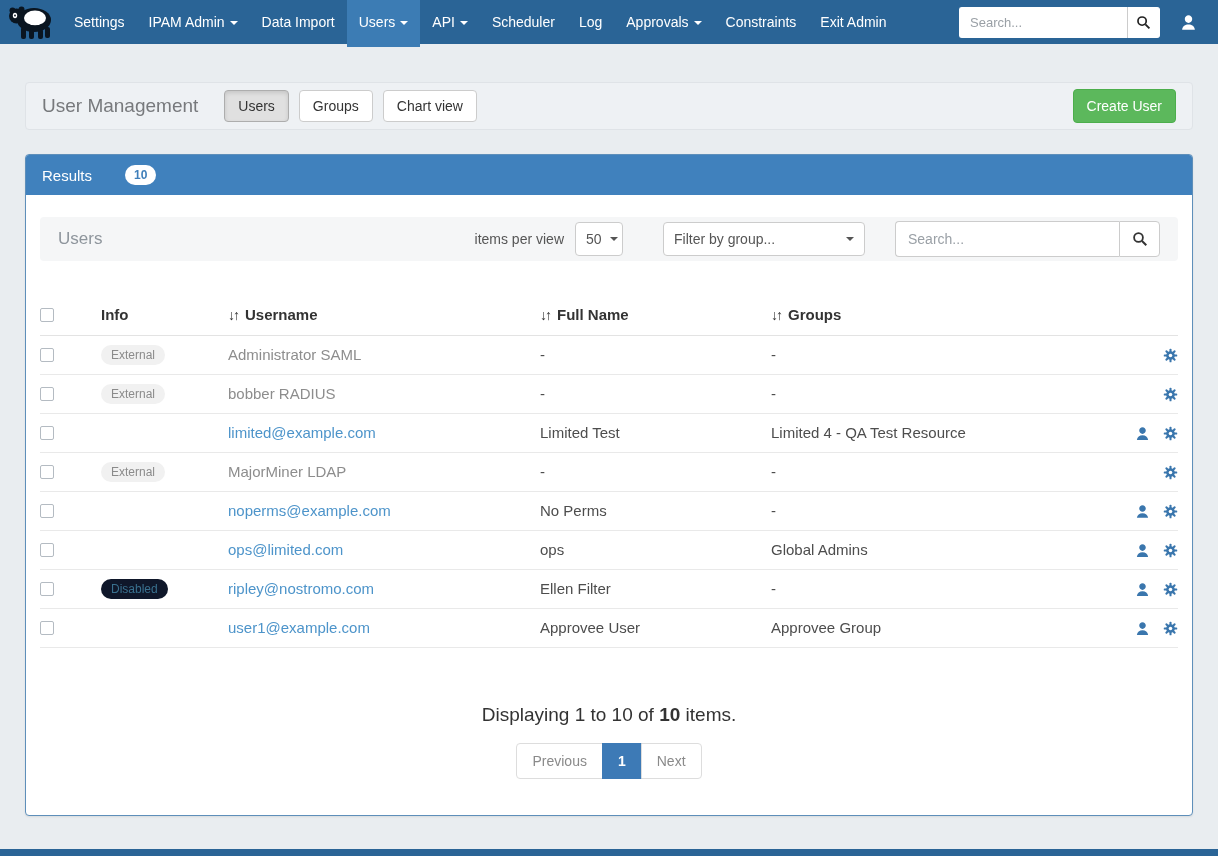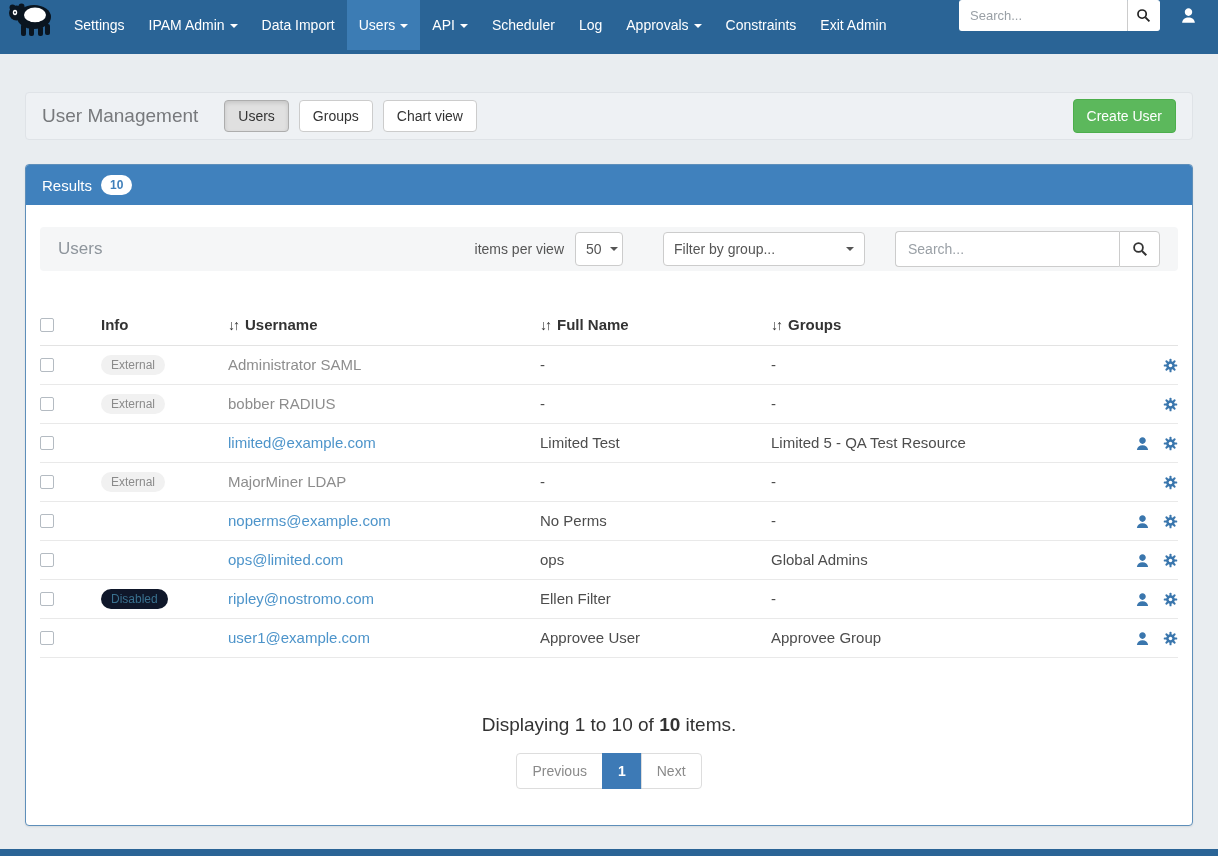--- a/index.html
+++ b/index.html
@@ -6,21 +6,21 @@
   html,body { margin:0; padding:0; }
   body {
     width:1218px; height:856px; position:relative; overflow:hidden;
     background:#e9edf0;
     font-family:"Liberation Sans","DejaVu Sans",sans-serif;
     -webkit-font-smoothing:antialiased;
   }
 
   
   .navbar {
-    height:54px; background:#2a6496; display:flex; align-items:flex-start;
+    height:44px; background:#2a6496; display:flex; align-items:center;
     color:#fff; position:relative;
   }
   .navbar .logo { width:62px; display:flex; align-items:center; justify-content:center; }
   .nav-menu { list-style:none; margin:0; padding:0; display:flex; }
   .nav-menu li {
     padding:0 12px; line-height:50px; font-size:14px; color:#fff; cursor:pointer;
     white-space:nowrap;
   }
   .nav-menu li.active { background:#3c7cb4; }
   .caret-down {
@@ -63,21 +63,21 @@
     font-size:14px; padding:8px 13px; border-radius:4px; cursor:pointer;
   }
 
   
   .panel {
     margin:24px 25px 0; background:#fff; border:1px solid #5e8fba; border-radius:4px;
     box-shadow:0 1px 2px rgba(0,0,0,.08);
   }
   .panel-heading {
     height:40px; background:#4081bd; color:#fff; border-radius:3px 3px 0 0;
-    display:flex; align-items:center; padding:0 16px; font-size:15px;
+    display:flex; align-items:center; padding:0 16px; font-size:15px;gap:24px;
   }
   .count-badge {
     margin-left:9px; background:#fff; color:#3f7fba; border-radius:11px;
     font-size:12px; font-weight:bold; padding:3px 9px;
   }
   .panel-body { padding:14px 14px 36px; }
 
   
   .toolbar {
     margin-top:8px; height:44px; background:#f5f6f7; border-radius:4px;
@@ -323,21 +323,21 @@
       </span>
     </td>
   </tr>
           <tr>
     <td class="chk-col">
               <input type="checkbox" style="">
             </td>
     <td></td>
     <td><span class="uname link">limited@example.com</span></td>
     <td class="fullname">Limited Test</td>
-    <td class="groups">Limited 5 - QA Test Resource</td>
+    <td class="groups">Limited 4 - QA Test Resource</td>
     <td class="actions">
       <span class="icon-btn">
         <svg width="15" height="15" viewBox="0 0 16 16">
           <path fill="#3a76ad" d="M8 8.4c1.95 0 3.5-1.65 3.5-3.6S9.95 1.2 8 1.2 4.5 2.85 4.5 4.8 6.05 8.4 8 8.4zm0 1.5c-3.1 0-5.7 1.8-6 4.9h12c-.3-3.1-2.9-4.9-6-4.9z"></path>
         </svg>
       </span>
       <span class="icon-btn">
         <svg width="15" height="15" viewBox="0 0 16 16">
           <g fill="#3a76ad">
             <rect x="6.9" y="0.8" width="2.2" height="14.4" rx="0.9"></rect>

